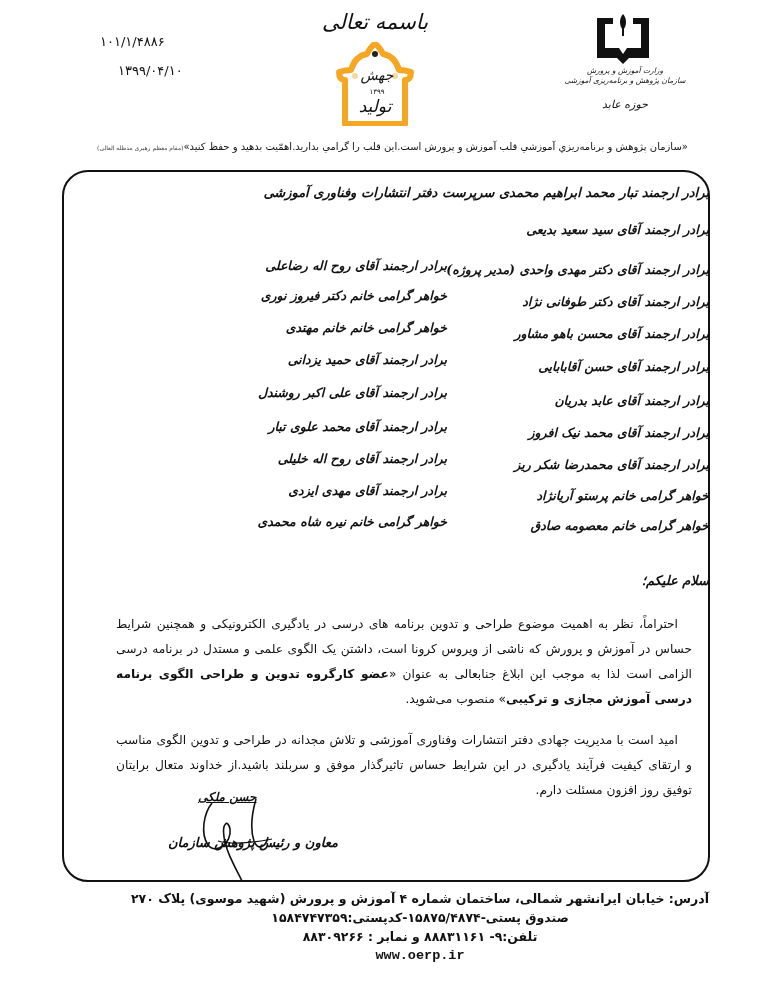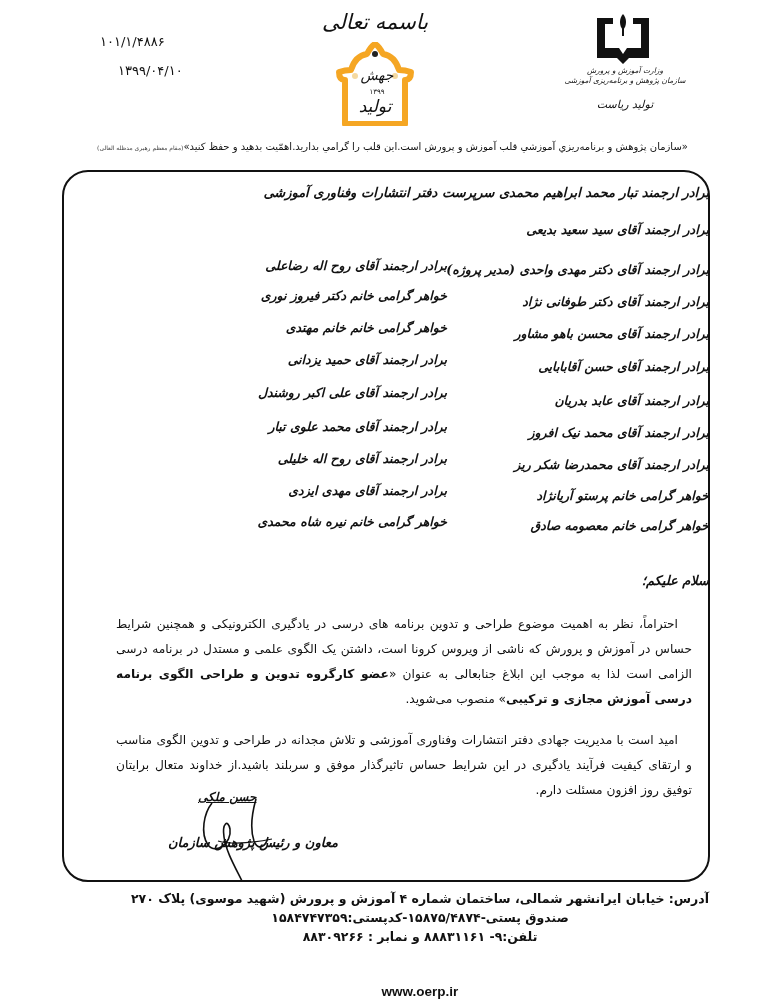--- a/index.html
+++ b/index.html
@@ -33,21 +33,21 @@
   #body-text p { margin:16px; text-indent:14px; }
   #body-text b { font-weight:bold; }
 
   
   #sign-name { left:198px; top:790px; font-family:"DejaVu Serif", serif; font-style:italic; font-size:12px; font-weight:bold;text-decoration:underline; }
   #sign-title { left:168px; top:835px; font-family:"DejaVu Serif", serif; font-style:italic; font-size:13px; font-weight:bold; }
   #signature { left:172px; top:793px; width:170px; height:90px; }
 
   
   #footer { left:120px; width:600px; top:889px; text-align:center; font-size:12.5px; line-height:19px; font-family:"DejaVu Sans", sans-serif; font-weight:bold; }
-  #footer .ltr { direction:ltr; unicode-bidi:embed; font-family:Liberation Sans, sans-serif; font-size:13.5px;margin-top:36px; }
+  #footer .ltr { direction:ltr; unicode-bidi:embed; font-family:Liberation Mono, monospace; font-size:13.5px; }
 </style>
 </head>
 <body>
 
 <div class="abs" id="ref-number">۱۰۱/۱/۴۸۸۶</div>
 <div class="abs" id="ref-date">۱۳۹۹/۰۴/۱۰</div>
 <div class="abs rtl" id="basmala">باسمه تعالی</div>
 
 <div class="abs" id="emblem">
   <svg width="100" height="84" viewBox="0 0 100 84">
@@ -65,21 +65,21 @@
   <svg width="60" height="52" viewBox="0 0 60 52">
     <path d="M4,6 L20,6 L20,12 L12,12 L12,36 L26,36 L30,42 L34,36 L48,36 L48,12 L40,12 L40,6 L56,6 L56,46 L36,46 L30,52 L24,46 L4,46 Z" fill="#111"></path>
     <path d="M30,2 C26,6 26,14 30,18 C34,14 34,6 30,2 Z" fill="#111"></path>
     <rect x="29" y="4" width="2" height="20" fill="#111"></rect>
   </svg>
 </div>
 <div class="abs rtl" id="ministry-text">
   <div>وزارت آموزش و پرورش</div>
   <div>سازمان پژوهش و برنامه‌ریزی آموزشی</div>
 </div>
-<div class="abs rtl" id="ministry-office">تولید ریاست</div>
+<div class="abs rtl" id="ministry-office">حوزه عابد</div>
 
 <div class="abs rtl" id="motto">
   <span>«سازمان پژوهش و برنامه‌ريزي آموزشي قلب آموزش و پرورش است.اين قلب را گرامي بداريد.اهمّيت بدهيد و حفظ كنيد»</span><span class="small">(مقام معظم رهبری مدظله العالی)</span>
 </div>
 
 <div class="abs" id="frame"></div>
 
 <div class="abs rtl recip" id="recip-head">برادر ارجمند تبار محمد ابراهیم محمدی سرپرست دفتر انتشارات وفناوری آموزشی</div>
 
 <div class="abs rtl recip col-right" style="top:222px">برادر ارجمند آقای سید سعید بدیعی</div>

